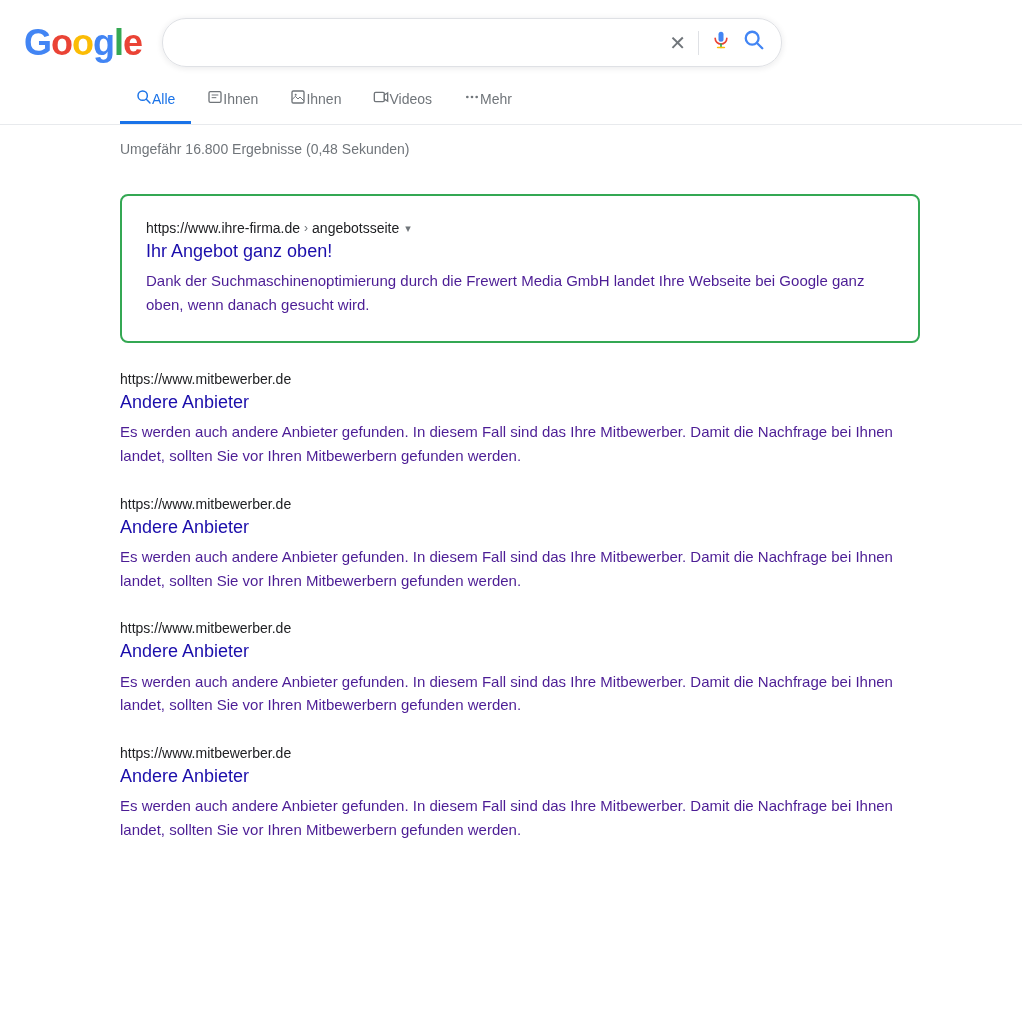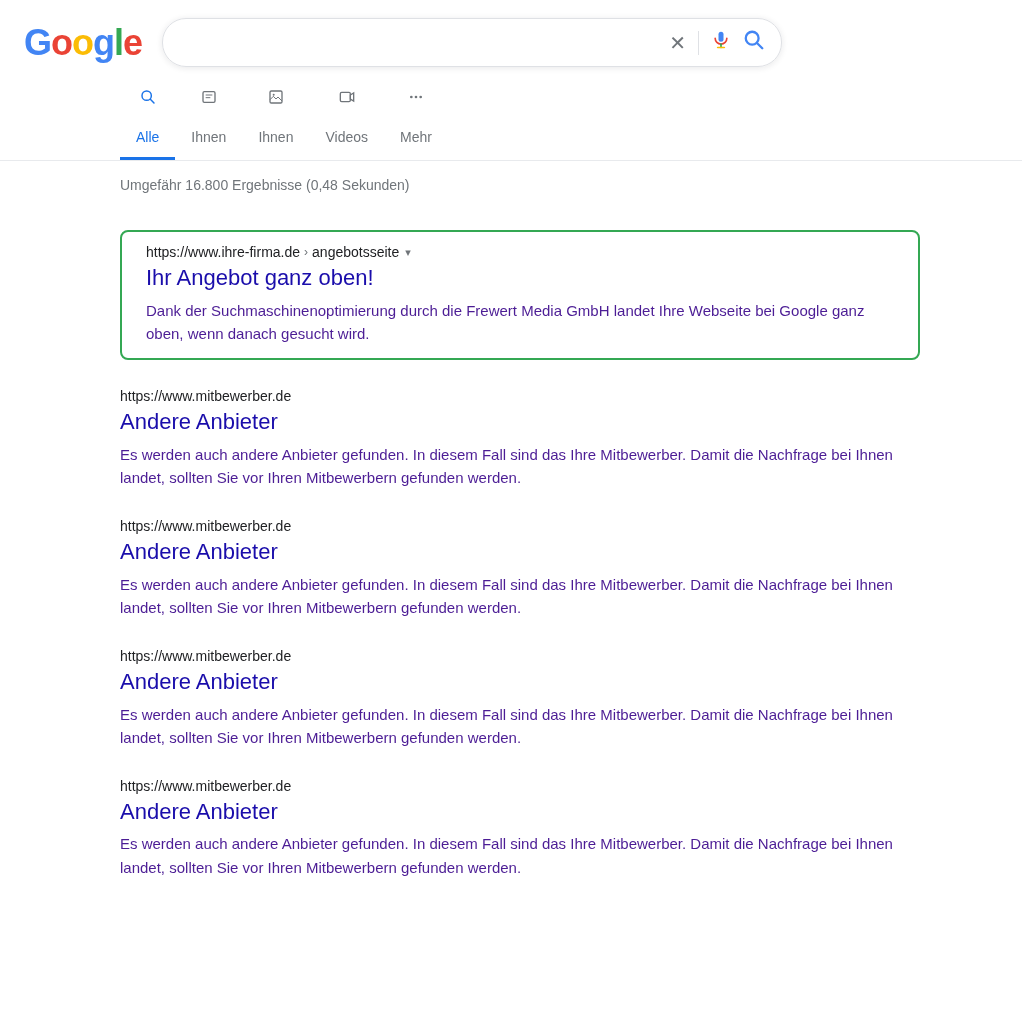--- a/index.html
+++ b/index.html
@@ -84,29 +84,28 @@
     .nav-tabs {
       display: flex;
       align-items: center;
       padding: 0 24px 0 120px;
       border-bottom: 1px solid #e8eaed;
       gap: 0;
     }
     .nav-tab {
       display: flex;
       align-items: center;
-      gap: 20px;
+      gap: 0;
       padding: 12px 16px;
       font-size: 14px;
       color: #70757a;
       cursor: pointer;
       border-bottom: 3px solid transparent;
       white-space: nowrap;
       text-decoration: none;
-      flex-direction: column;
     }
     .nav-tab.active {
       color: #1a73e8;
       border-bottom: 3px solid #1a73e8;
       font-weight: 500;
     }
     .tab-icon {
       font-size: 16px;
     }
 
@@ -118,21 +117,21 @@
     .results-stats {
       font-size: 14px;
       color: #70757a;
       margin-bottom: 37px;
     }
 
     
     .featured-result {
       border: 2px solid #34A853;
       border-radius: 8px;
-      padding: 12px 24px;
+      padding: 24px 24px;
       margin-bottom: 28px;
       max-width: 800px;
     }
 
     
     .result-item {
       margin-bottom: 28px;
       max-width: 800px;
     }
 
@@ -146,21 +145,21 @@
     }
     .result-url .url-text {
       color: #202124;
     }
     .result-url .arrow {
       color: #70757a;
       font-size: 12px;
     }
 
     .result-title {
-      font-size: 22px;
+      font-size: 18px;
       color: #1a0dab;
       cursor: pointer;
       text-decoration: none;
       display: block;
       margin-bottom: 6px;
       line-height: 1.3;
     }
 
     .result-description {
       font-size: 15px;

